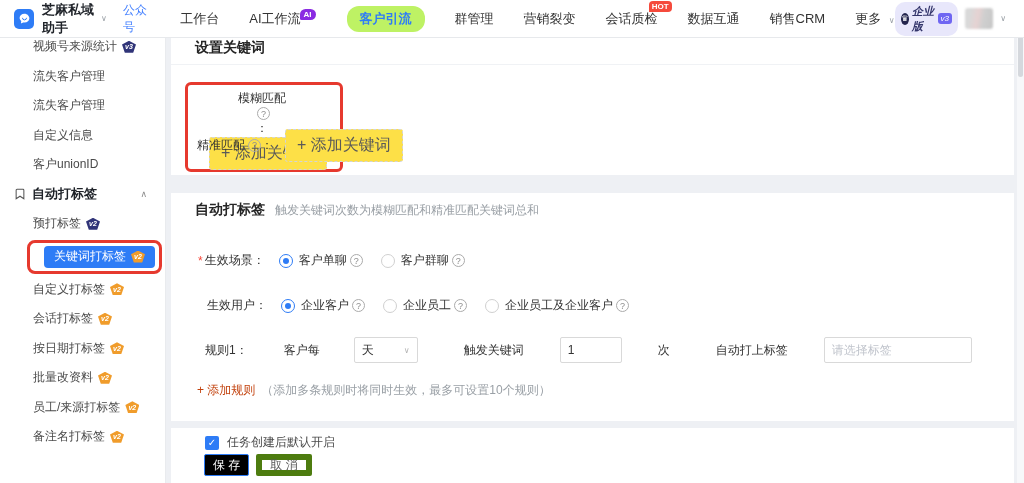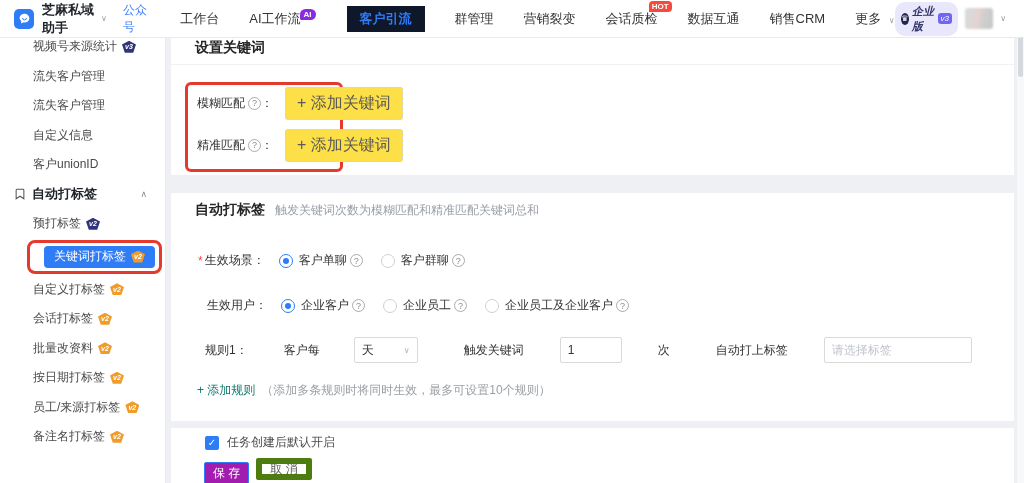--- a/index.html
+++ b/index.html
@@ -10,21 +10,21 @@
   
   .header { position:absolute; top:0; left:0; right:0; height:38px; background:#fff;
             border-bottom:1px solid #e7e9ec; display:flex; align-items:center; padding:0 10px; z-index:5; }
   .logo { width:20px; height:20px; border-radius:5px; background:#2e7cf6; display:flex;
           align-items:center; justify-content:center; margin-left:4px; flex:0 0 auto; }
   .product-name { font-size:13px; font-weight:700; color:#1f2329; margin-left:8px; }
   .title-caret { font-size:8px; color:#9aa0a6; margin-left:4px; }
   .account-link { font-size:12px; color:#3f7dff; margin-left:16px; }
   .top-nav { display:flex; align-items:center; gap:30px; margin-left:32px; }
   .nav-item { font-size:13px; color:#333; position:relative; white-space:nowrap; cursor:pointer; }
-  .nav-item.active { background:#0f172a; color:#2e7cf6; font-weight:700; padding:4px 13px; border-radius:0; }
+  .nav-item.active { background:#bef264; color:#2e7cf6; font-weight:700; padding:4px 13px; border-radius:12px; }
   .badge-ai { display:inline-block; background:#8a2be2; color:#fff; font-size:8px; font-weight:700;
               border-radius:7px 7px 7px 2px; padding:1px 4px; position:relative; top:-6px; left:-1px; }
   .badge-hot { position:absolute; top:-9px; right:-14px; background:#f54a3c; color:#fff; font-size:8px;
                font-weight:700; border-radius:4px 4px 4px 0; padding:1px 3px; }
   .header-right { margin-left:auto; display:flex; align-items:center; gap:7px; }
   .plan { display:flex; align-items:center; background:#e8e7fb; border-radius:10px; padding:2px 6px; gap:3px; }
   .plan-icon { width:12px; height:12px; border-radius:50%; background:#23244d; color:#fff; font-size:8px;
                display:flex; align-items:center; justify-content:center; }
   .plan-name { font-size:11px; font-weight:700; font-style:italic; color:#33356b; }
   .plan-ver { background:#6f66f2; color:#fff; font-size:8px; font-style:italic; border-radius:3px; padding:1px 3px; }
@@ -59,21 +59,21 @@
   .card1 { top:0; height:144px; }
   .card2 { top:162px; height:228px; }
   .card3 { top:397px; bottom:0; }
   .card-title-row { height:34px; display:flex; align-items:center; padding-left:24px;
                     border-bottom:1px solid #f0f2f5; }
   .card-title { font-size:14px; font-weight:600; color:#262626; }
   .card-subtitle { font-size:12px; color:#9aa0a6; margin-left:10px; }
   .anno-main { position:absolute; left:14px; top:51px; width:158px; height:90px;
                border:3px solid #e6392e; border-radius:6px; }
   .kw-row { position:absolute; left:26px; display:flex; align-items:center; height:26px; }
-  .kw-row.r1 { top:59px; } .kw-row.r2 { top:101px; }
+  .kw-row.r1 { top:59px;flex-direction:column; } .kw-row.r2 { top:101px; }
   .form-label { font-size:12px; color:#333; white-space:nowrap; }
   .help { display:inline-flex; width:13px; height:13px; border-radius:50%; border:1px solid #ababab;
           color:#8c8c8c; font-size:9px; align-items:center; justify-content:center; margin-left:3px;
           flex:0 0 auto; cursor:pointer; }
   .dashed-btn { margin-left:12px; padding:5px 11px; border:1px dashed #d4d4d4; border-radius:3px;
                 background:#fde047; font-size:16px; color:#595959; cursor:pointer; white-space:nowrap; }
   .form-row { position:absolute; display:flex; align-items:center; }
   .row-scene { top:59px; left:27px; } .row-user { top:104px; left:36px; }
   .row-rule { top:144px; left:34px;gap:28px; } .row-add { top:189px; left:26px; }
   .req { color:#f5483b; font-size:12px; margin-right:2px; }
@@ -85,30 +85,30 @@
   .select-box { margin-left:6px; width:64px; height:26px; border:1px solid #d9d9d9; border-radius:2px;
                 display:flex; align-items:center; padding:0 7px; font-size:12px; color:#333;
                 justify-content:space-between; cursor:pointer; background:#fff; }
   .select-caret { font-size:8px; color:#b3b3b3; }
   .ti { height:26px; border:1px solid #d9d9d9; border-radius:2px; font-size:12px; color:#333;
         padding:0 7px; outline:none; font-family:inherit; }
   .ti::placeholder { color:#c0c4cc; }
   .ti.count { width:62px; margin-left:8px; }
   .ti.tag { width:148px; margin-left:8px; }
   .gap8 { margin-left:8px; } .gap18 { margin-left:18px; }
-  .link { font-size:12px; color:#0f766e; cursor:pointer; }
+  .link { font-size:12px; color:#c2410c; cursor:pointer; }
   .note { font-size:12px; color:#9aa0a6; margin-left:6px; }
   .chk-row { position:absolute; top:6px; left:34px; display:flex; align-items:center; }
   .checkbox { width:14px; height:14px; background:#2e7cf6; border-radius:2px; color:#fff; font-size:10px;
               display:flex; align-items:center; justify-content:center; cursor:pointer; }
   .chk-label { font-size:12px; color:#4a4a4a; margin-left:8px; }
   .btn-row { position:absolute; top:26px; left:33px; display:flex; align-items:center; gap:7px; }
   .btn { height:22px; min-width:42px; padding:0 8px; font-size:12px; border-radius:2px; display:flex;
          align-items:center; justify-content:center; cursor:pointer; white-space:nowrap; }
-  .btn-save { background:#a21caf; color:#fff; border:1px solid #2e7cf6;margin-top:8px; }
+  .btn-save { background:#000000; color:#fff; border:1px solid #2e7cf6; }
   .btn-cancel { background:#fff; color:#595959; border:6px solid #4d7c0f; }
   .scroll-track { position:absolute; top:31px; right:0; bottom:0; width:7px; background:#f7f8fa; }
   .scroll-thumb { position:absolute; top:2px; right:1px; width:5px; height:44px; background:#d5d8dd;
                   border-radius:3px; cursor:pointer; }
 </style>
 </head>
 <body>
 
 <div class="app">
 
@@ -182,25 +182,25 @@
 
     <div class="side-item">
         <span>自定义打标签</span>
         <span class="gem orange">v2</span>
       </div>
     <div class="side-item">
         <span>会话打标签</span>
         <span class="gem orange">v2</span>
       </div>
     <div class="side-item">
+        <span>按日期打标签</span>
+        <span class="gem orange">v2</span>
+      </div>
+    <div class="side-item">
         <span>批量改资料</span>
-        <span class="gem orange">v2</span>
-      </div>
-    <div class="side-item">
-        <span>按日期打标签</span>
         <span class="gem orange">v2</span>
       </div>
     <div class="side-item">
         <span>员工/来源打标签</span>
         <span class="gem orange">v2</span>
       </div>
     <div class="side-item">
         <span>备注名打标签</span>
         <span class="gem orange">v2</span>
       </div>

